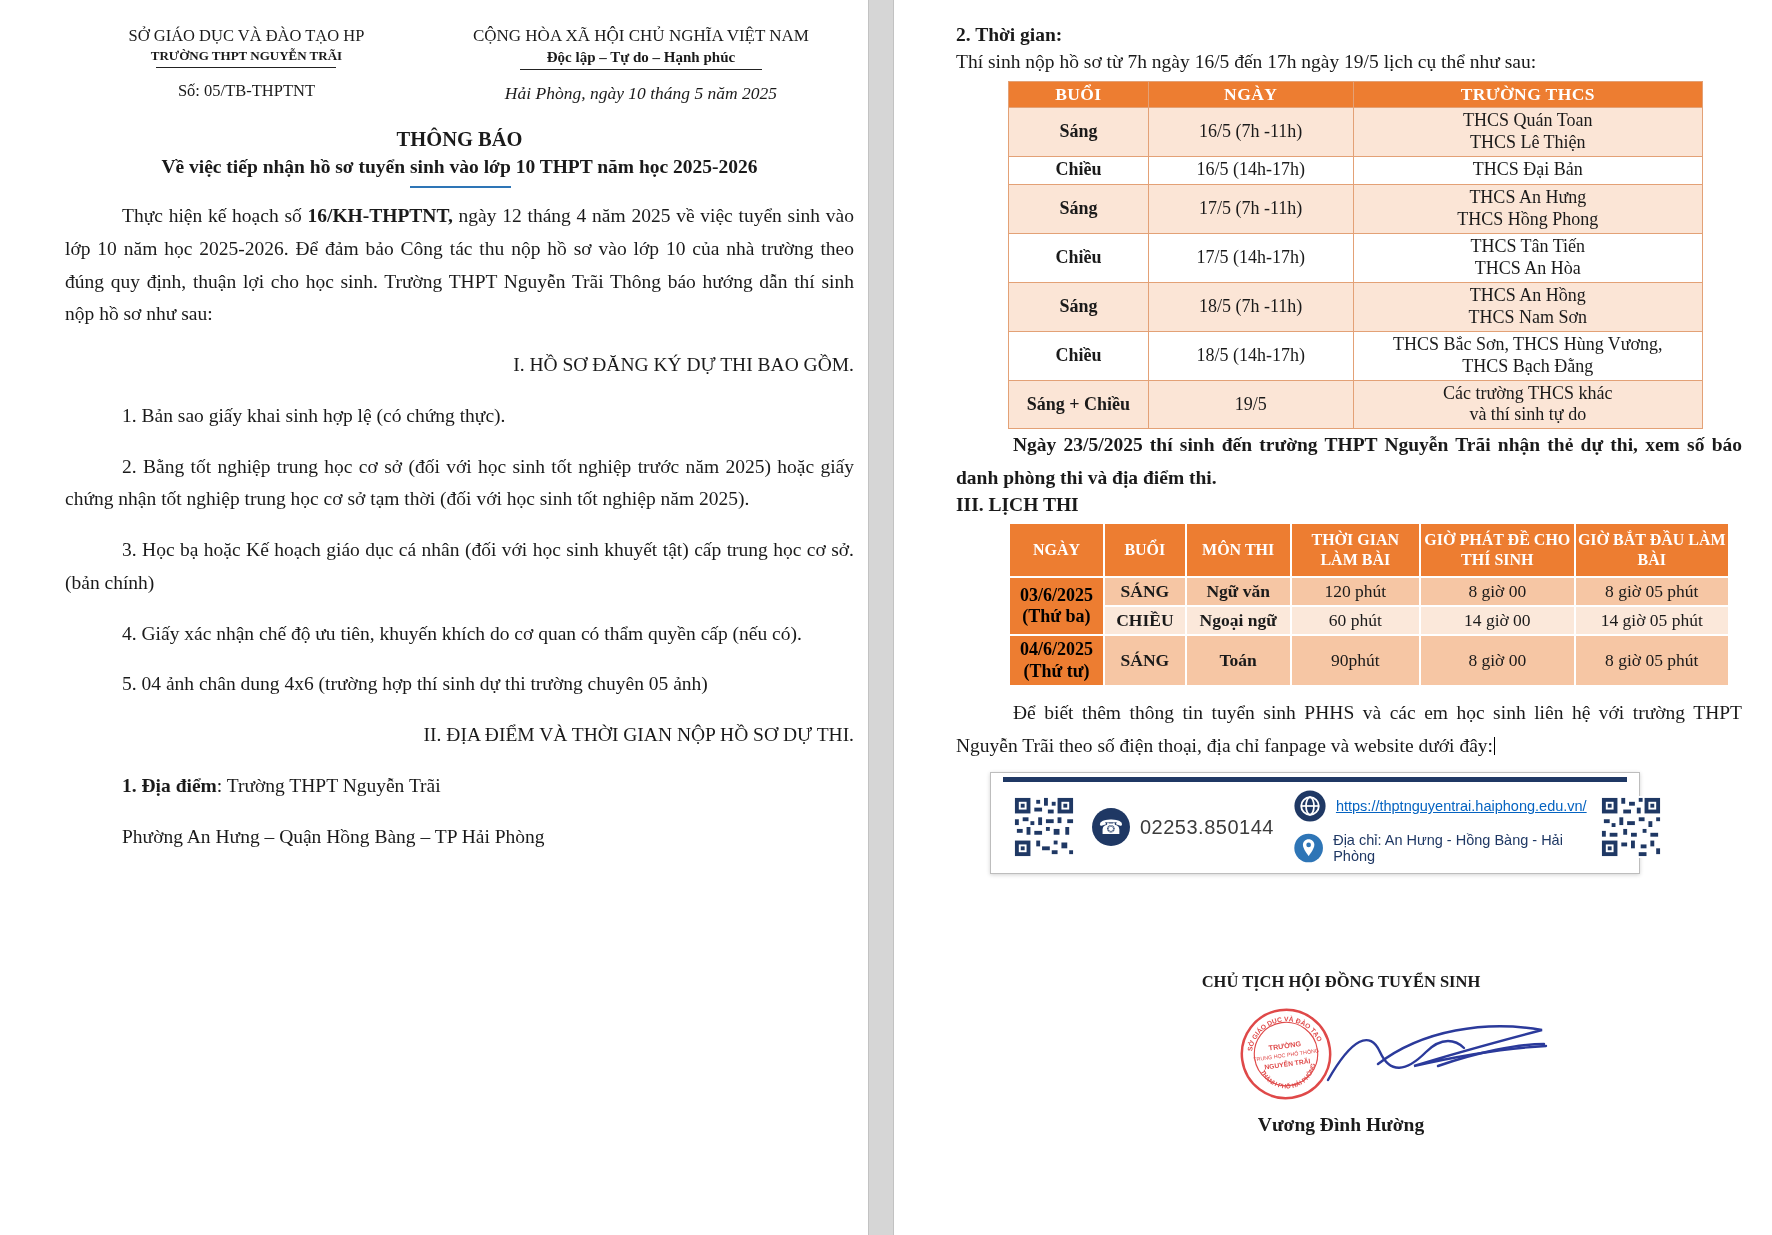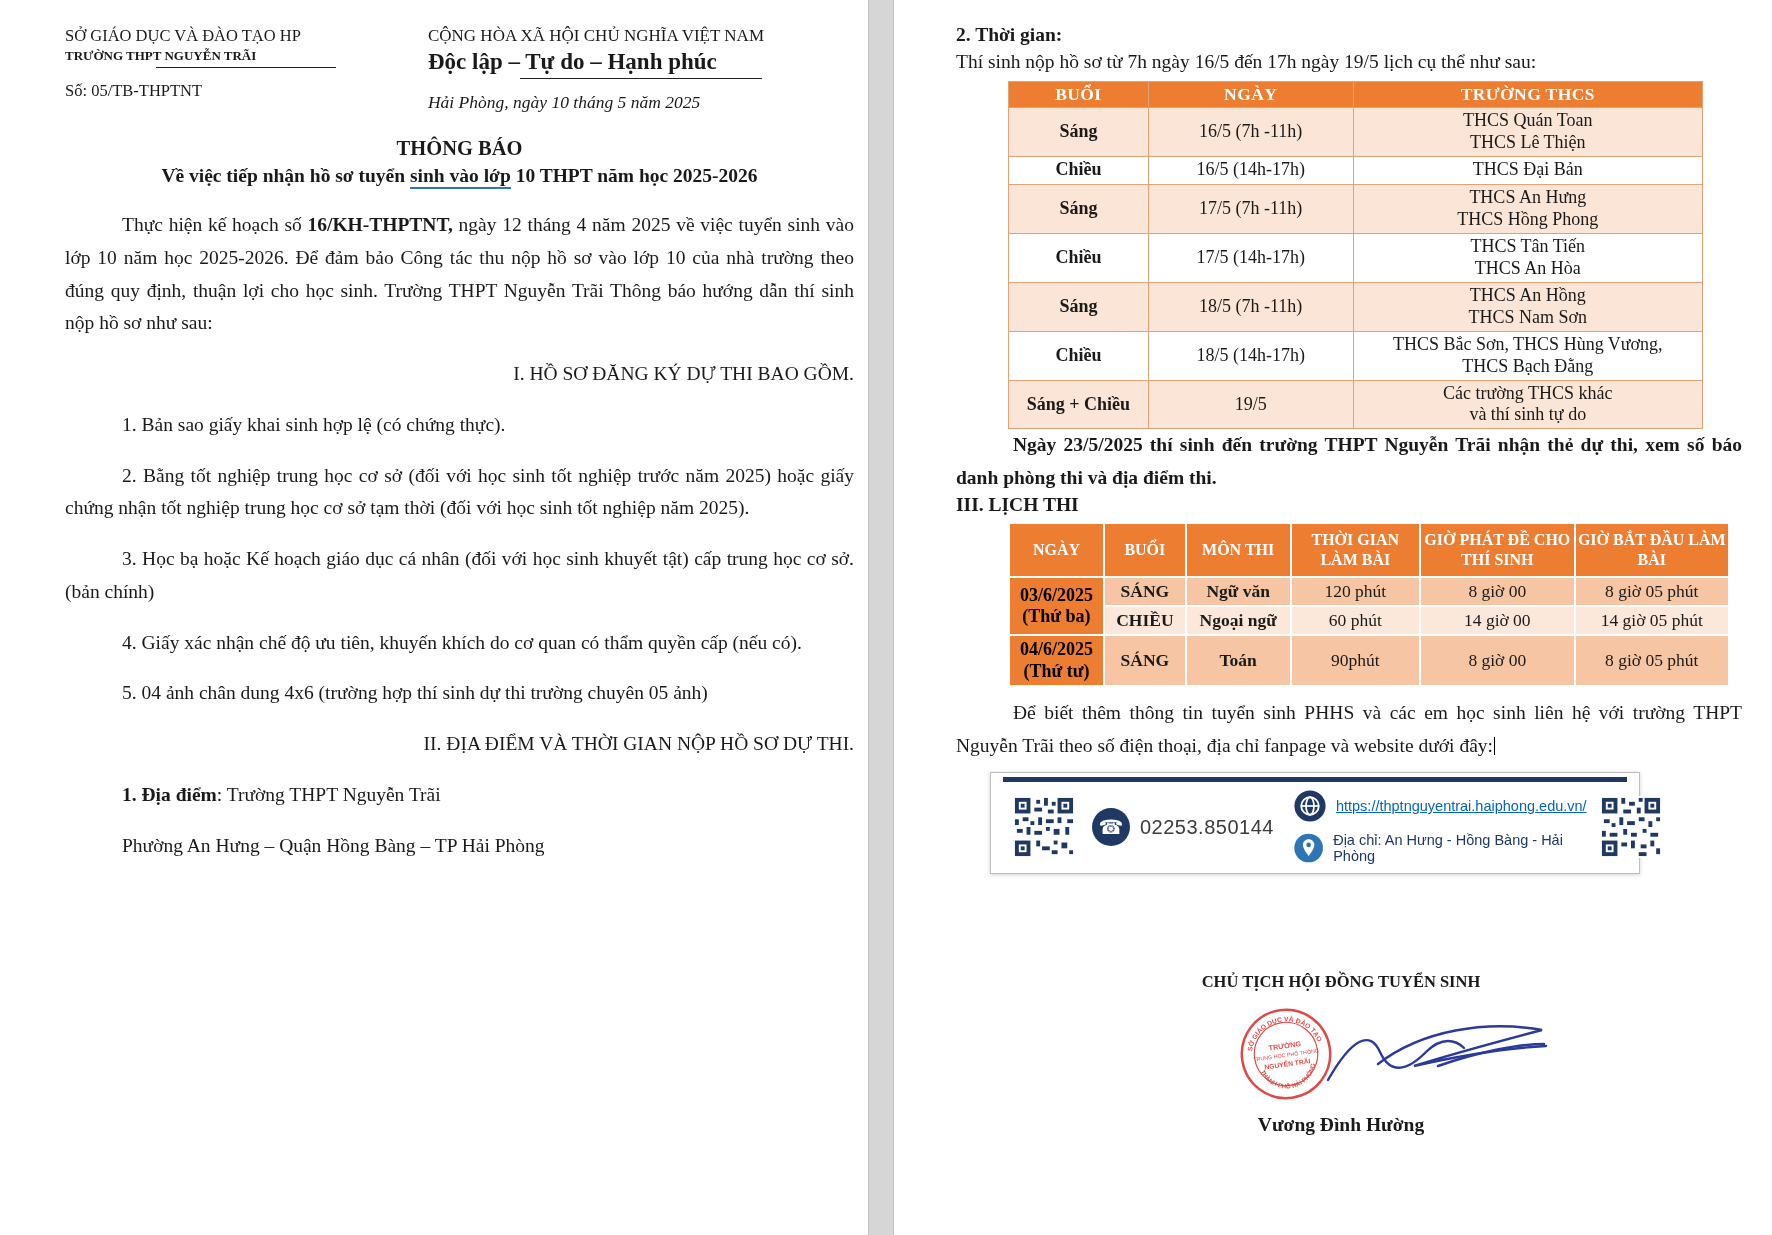--- a/index.html
+++ b/index.html
@@ -7,36 +7,36 @@
   body { position:relative; font-family:"Liberation Serif", serif; color:#1a1a1a; }
 
   .page { position:absolute; top:0; bottom:0; background:#fff; }
   #pageL { left:0; width:868px; padding:26px 14px 0 65px; }
   #pageR { left:894px; width:878px; padding:24px 30px 0 62px; }
   .divider { position:absolute; left:868px; width:26px; top:0; bottom:0;
              background:#d6d6d6; border-left:1px solid #c2c2c2; border-right:1px solid #c2c2c2; }
 
   
   .hdr { display:flex; }
-  .hdr-col { }
+  .hdr-col { text-align:center; }
   .hdr-left { width:46%; }
   .hdr-right { width:54%; }
   .hdr-l1 { font-size:16.5px; }
   .hdr-l2 { font-size:13px; font-weight:bold; margin-top:2px; }
   .hdr-r1 { font-size:17px; font-weight:normal; }
-  .hdr-r2 { font-size:23px; font-weight:bold; margin-top:3px; }
+  .hdr-r2 { font-size:15px; font-weight:bold; margin-top:3px; }
   .rule { height:0; border-top:1.5px solid #222; margin:3px auto 0; }
   .rule-l { width:180px; }
   .rule-r { width:242px; }
   .hdr-num { font-size:16.5px; margin-top:13px; }
   .hdr-date { font-size:17.5px; font-style:italic; margin-top:13px; }
 
   .doc-title { text-align:center; font-weight:bold; font-size:20.5px; margin-top:24px; }
   .doc-subtitle { text-align:center; font-weight:bold; font-size:19.5px; margin-top:5px; }
-  .ul-blue { border-bottom:2.5px solid #2E75B6; padding-bottom:1px; }
+  .ul-blue { border-bottom:2.5px solid #2E75B6; padding-bottom:9px; }
 
   .para, .sec-heading { font-size:19.5px; line-height:1.68; text-align:justify;
                         text-indent:57px; margin:0 0 18px 0; }
   .para-first { margin-top:22px; }
   .sec-heading { font-weight:normal; text-align:right; }
   .no-gap { margin-bottom:14px; }
 
   
   .r-heading { font-size:19.5px; font-weight:bold; }
   .r-intro { font-size:19.5px; margin-top:5px; }

